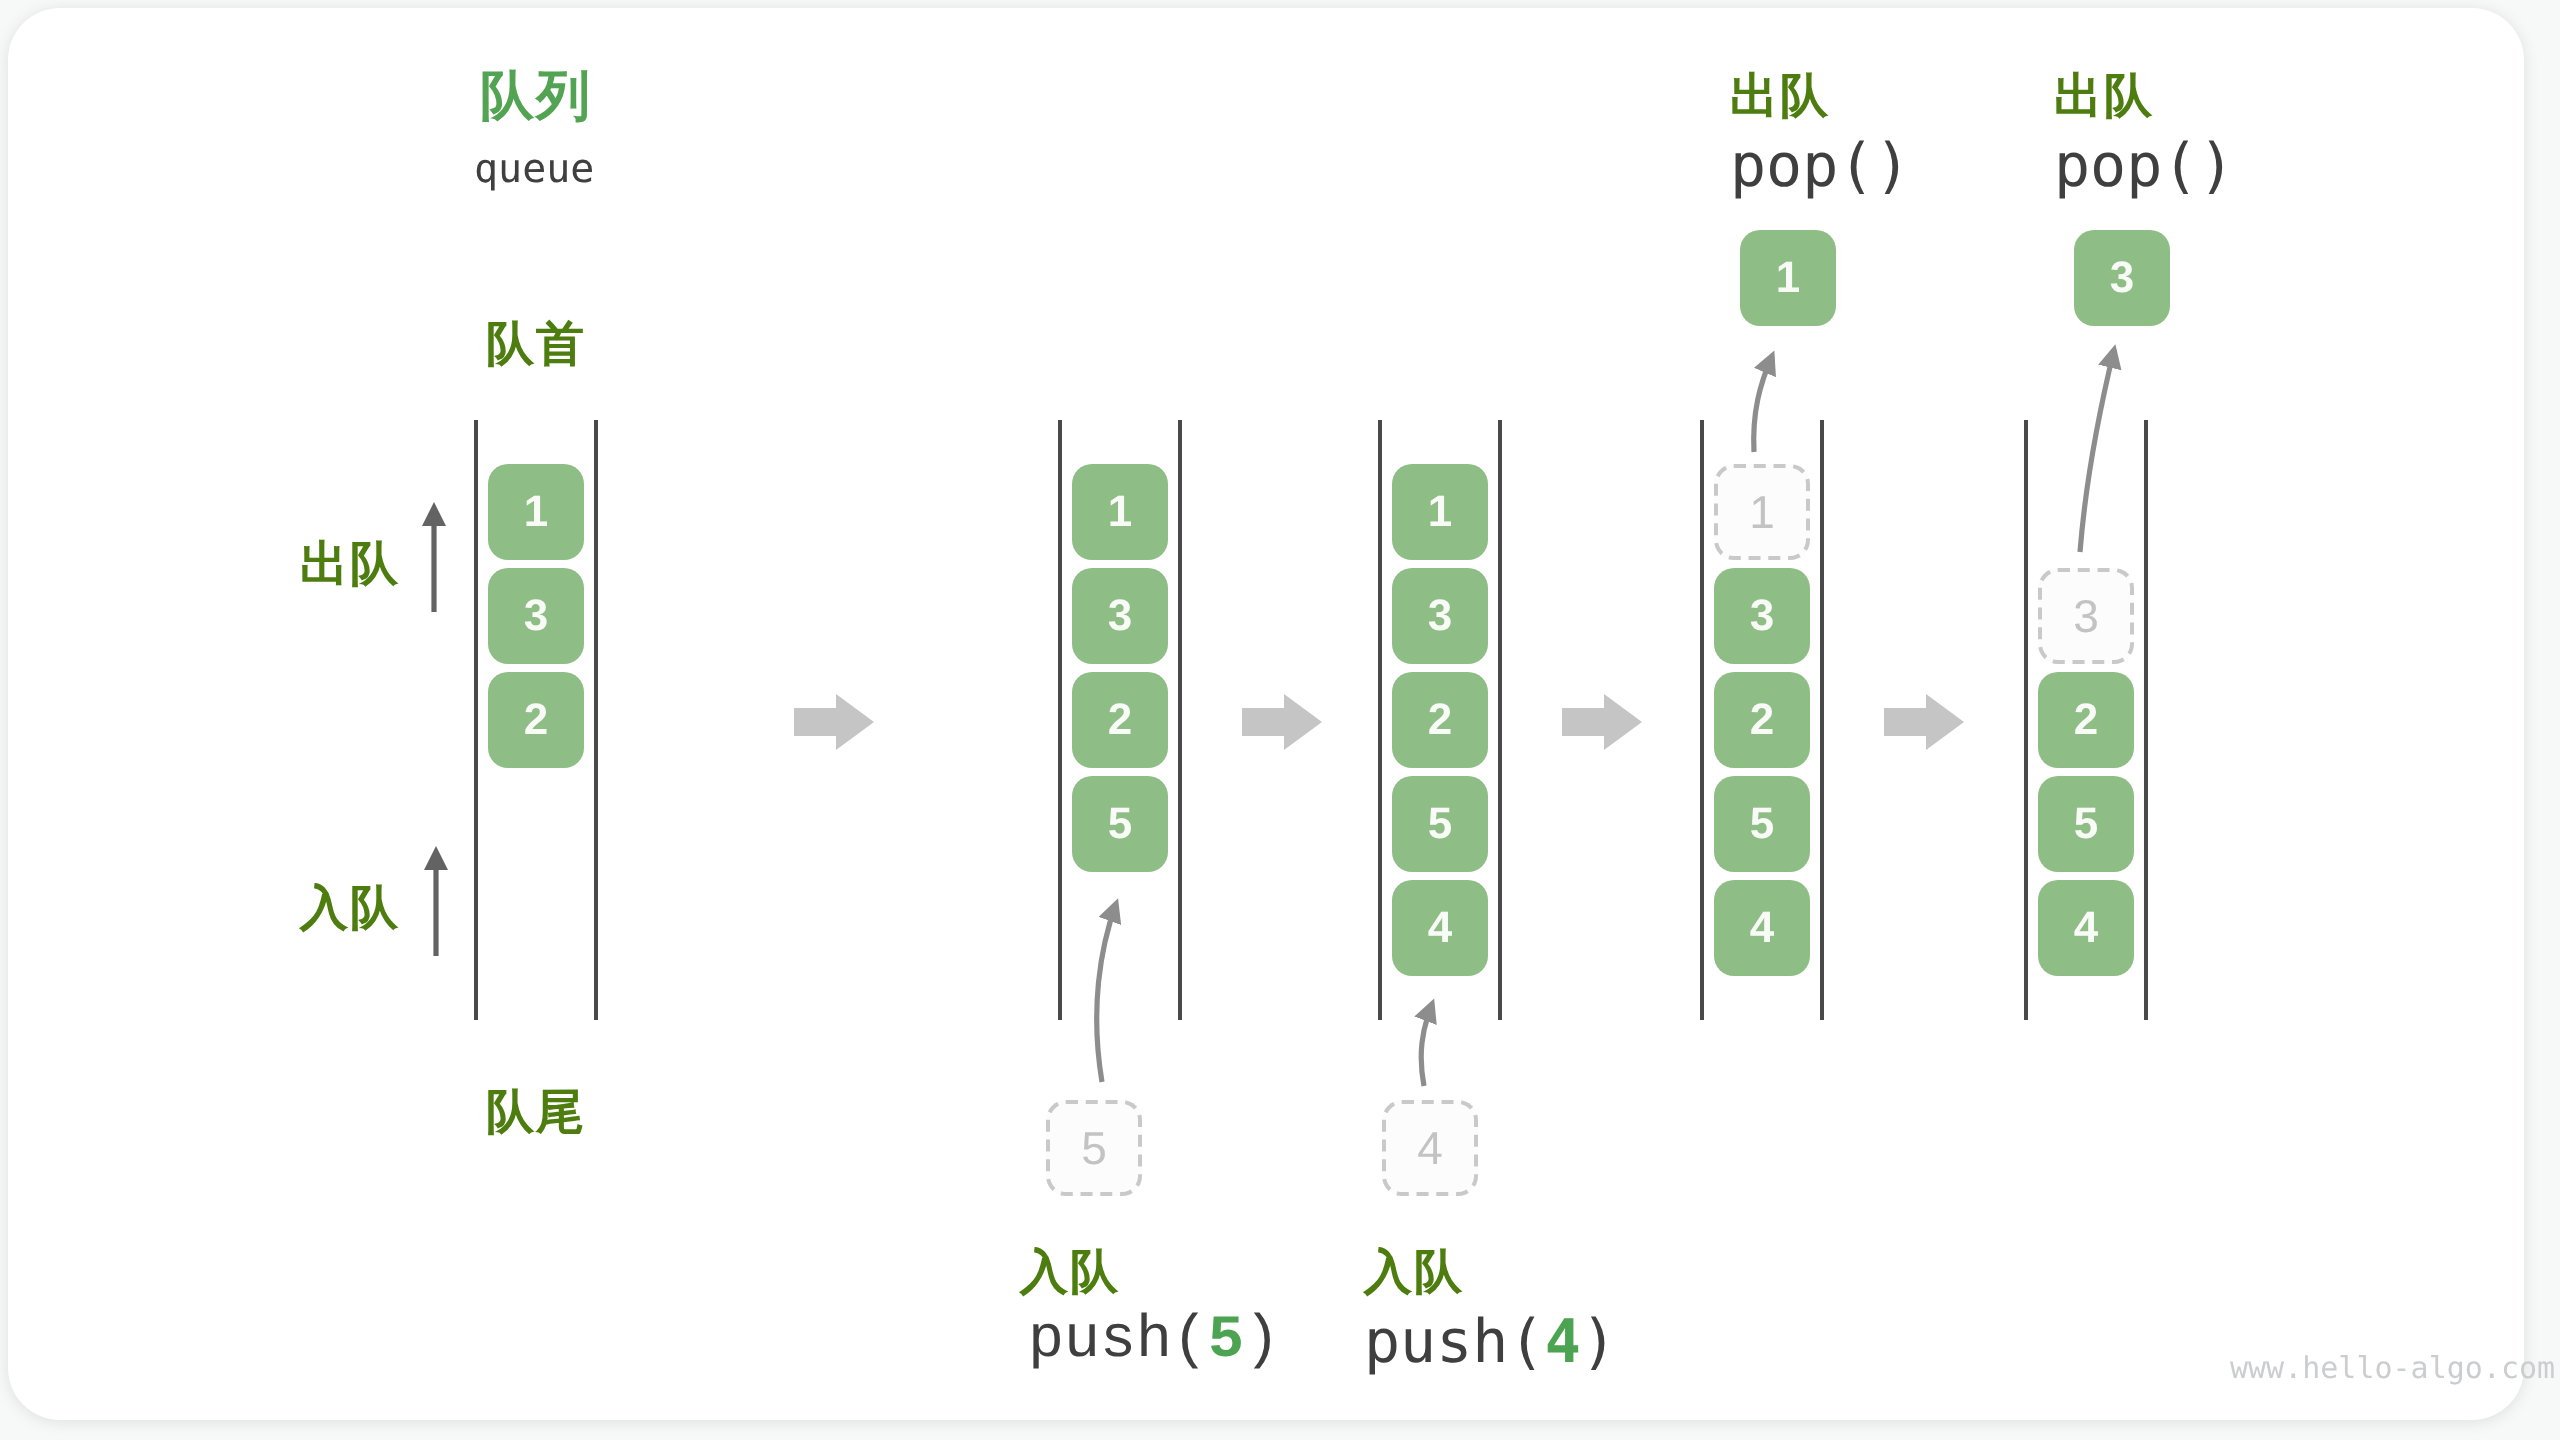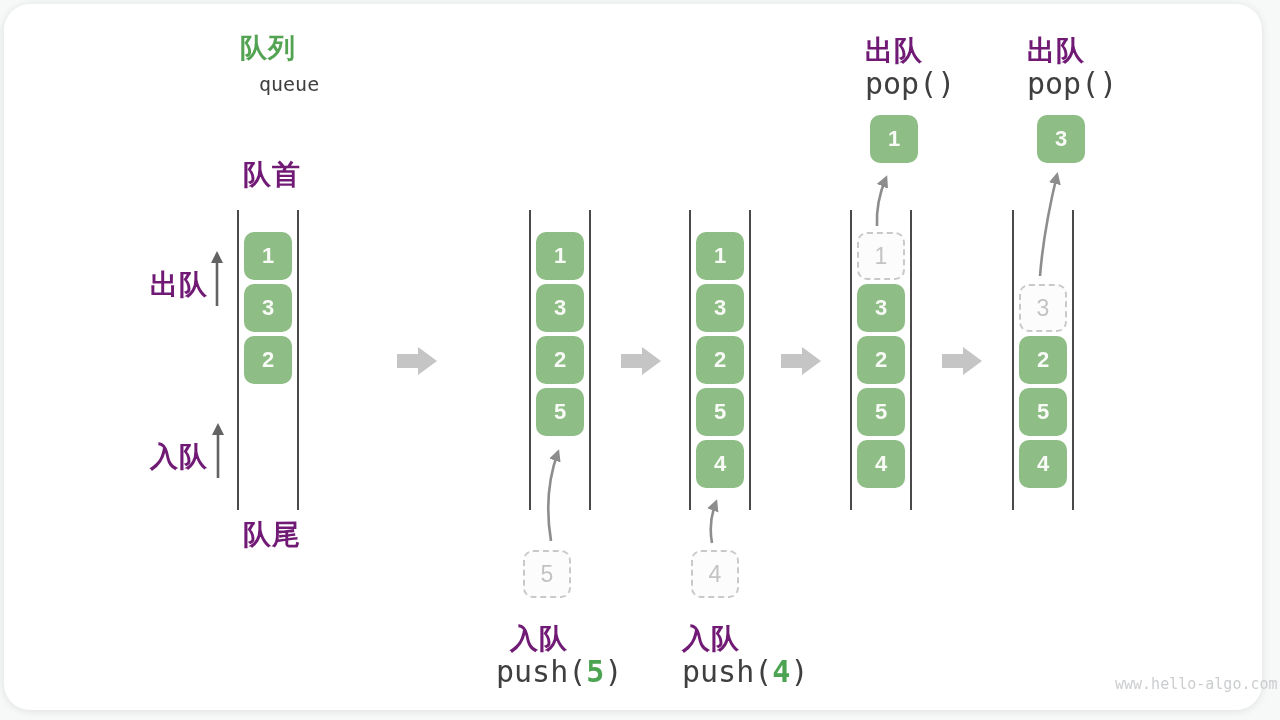--- a/index.html
+++ b/index.html
@@ -17,23 +17,23 @@
   }
   .abs{position:absolute;}
   
   .title-zh{
     font-size:27px;font-weight:bold;color:#52a352;letter-spacing:1px;
   }
   .mono{
     font-family:"DejaVu Sans Mono","Liberation Mono",monospace;
     color:#3f3f3f;
   }
-  .title-en{font-size:20px;margin-left:22px;}
+  .title-en{font-size:20px;}
   .zh-label{
-    font-size:28px;font-weight:bold;color:#701a75;letter-spacing:1px;
+    font-size:24px;font-weight:bold;color:#4d7c0f;letter-spacing:1px;
   }
   .op-code{font-size:30px;}
   .green-digit{color:#4ca351;font-weight:bold;}
   .watermark{
     font-family:"DejaVu Sans Mono","Liberation Mono",monospace;
     font-size:15px;color:#cbcdcf;
   }
   
   .vline{
     position:absolute;top:210px;height:300px;width:2px;background:#4a4a4a;
@@ -56,42 +56,42 @@
 </head>
 <body>
 
 <div class="stage">
   <div class="card"></div>
 
   <div class="abs title-zh" style="left:240px;top:30px;">队列</div>
   <div class="abs mono title-en" style="left:237px;top:72px;">queue</div>
 
   <div class="abs zh-label" style="left:243px;top:156px;text-align:center;">队首</div>
-  <div class="abs zh-label" style="left:243px;top:516px;">队尾</div>
+  <div class="abs zh-label" style="left:243px;top:540px;">队尾</div>
   <div class="abs zh-label" style="left:150px;top:266px;">出队</div>
   <div class="abs zh-label" style="left:150px;top:438px;">入队</div>
 
   <div>
     <div class="vline" style="left:237px;"></div>
     <div class="vline" style="left:297px;"></div>
     <div class="cell green" style="left:244px;top:232px;">1</div>
     <div class="cell green" style="left:244px;top:284px;">3</div>
     <div class="cell green" style="left:244px;top:336px;">2</div>
   </div>
 
   <div>
     <div class="vline" style="left:529px;"></div>
     <div class="vline" style="left:589px;"></div>
     <div class="cell green" style="left:536px;top:232px;">1</div>
     <div class="cell green" style="left:536px;top:284px;">3</div>
     <div class="cell green" style="left:536px;top:336px;">2</div>
     <div class="cell green" style="left:536px;top:388px;">5</div>
     <div class="cell dashed" style="left:523px;top:550px;">5</div>
     <div class="abs zh-label" style="left:510px;top:620px;">入队</div>
-    <div class="abs mono op-code" style="left:496px;top:654px;"><span>push(</span><span class="green-digit">5</span><span>)</span></div>
+    <div class="abs mono op-code" style="left:514px;top:654px;font-family:Liberation Mono, monospace;"><span>push(</span><span class="green-digit">5</span><span>)</span></div>
   </div>
 
   <div>
     <div class="vline" style="left:689px;"></div>
     <div class="vline" style="left:749px;"></div>
     <div class="cell green" style="left:696px;top:232px;">1</div>
     <div class="cell green" style="left:696px;top:284px;">3</div>
     <div class="cell green" style="left:696px;top:336px;">2</div>
     <div class="cell green" style="left:696px;top:388px;">5</div>
     <div class="cell green" style="left:696px;top:440px;">4</div>

